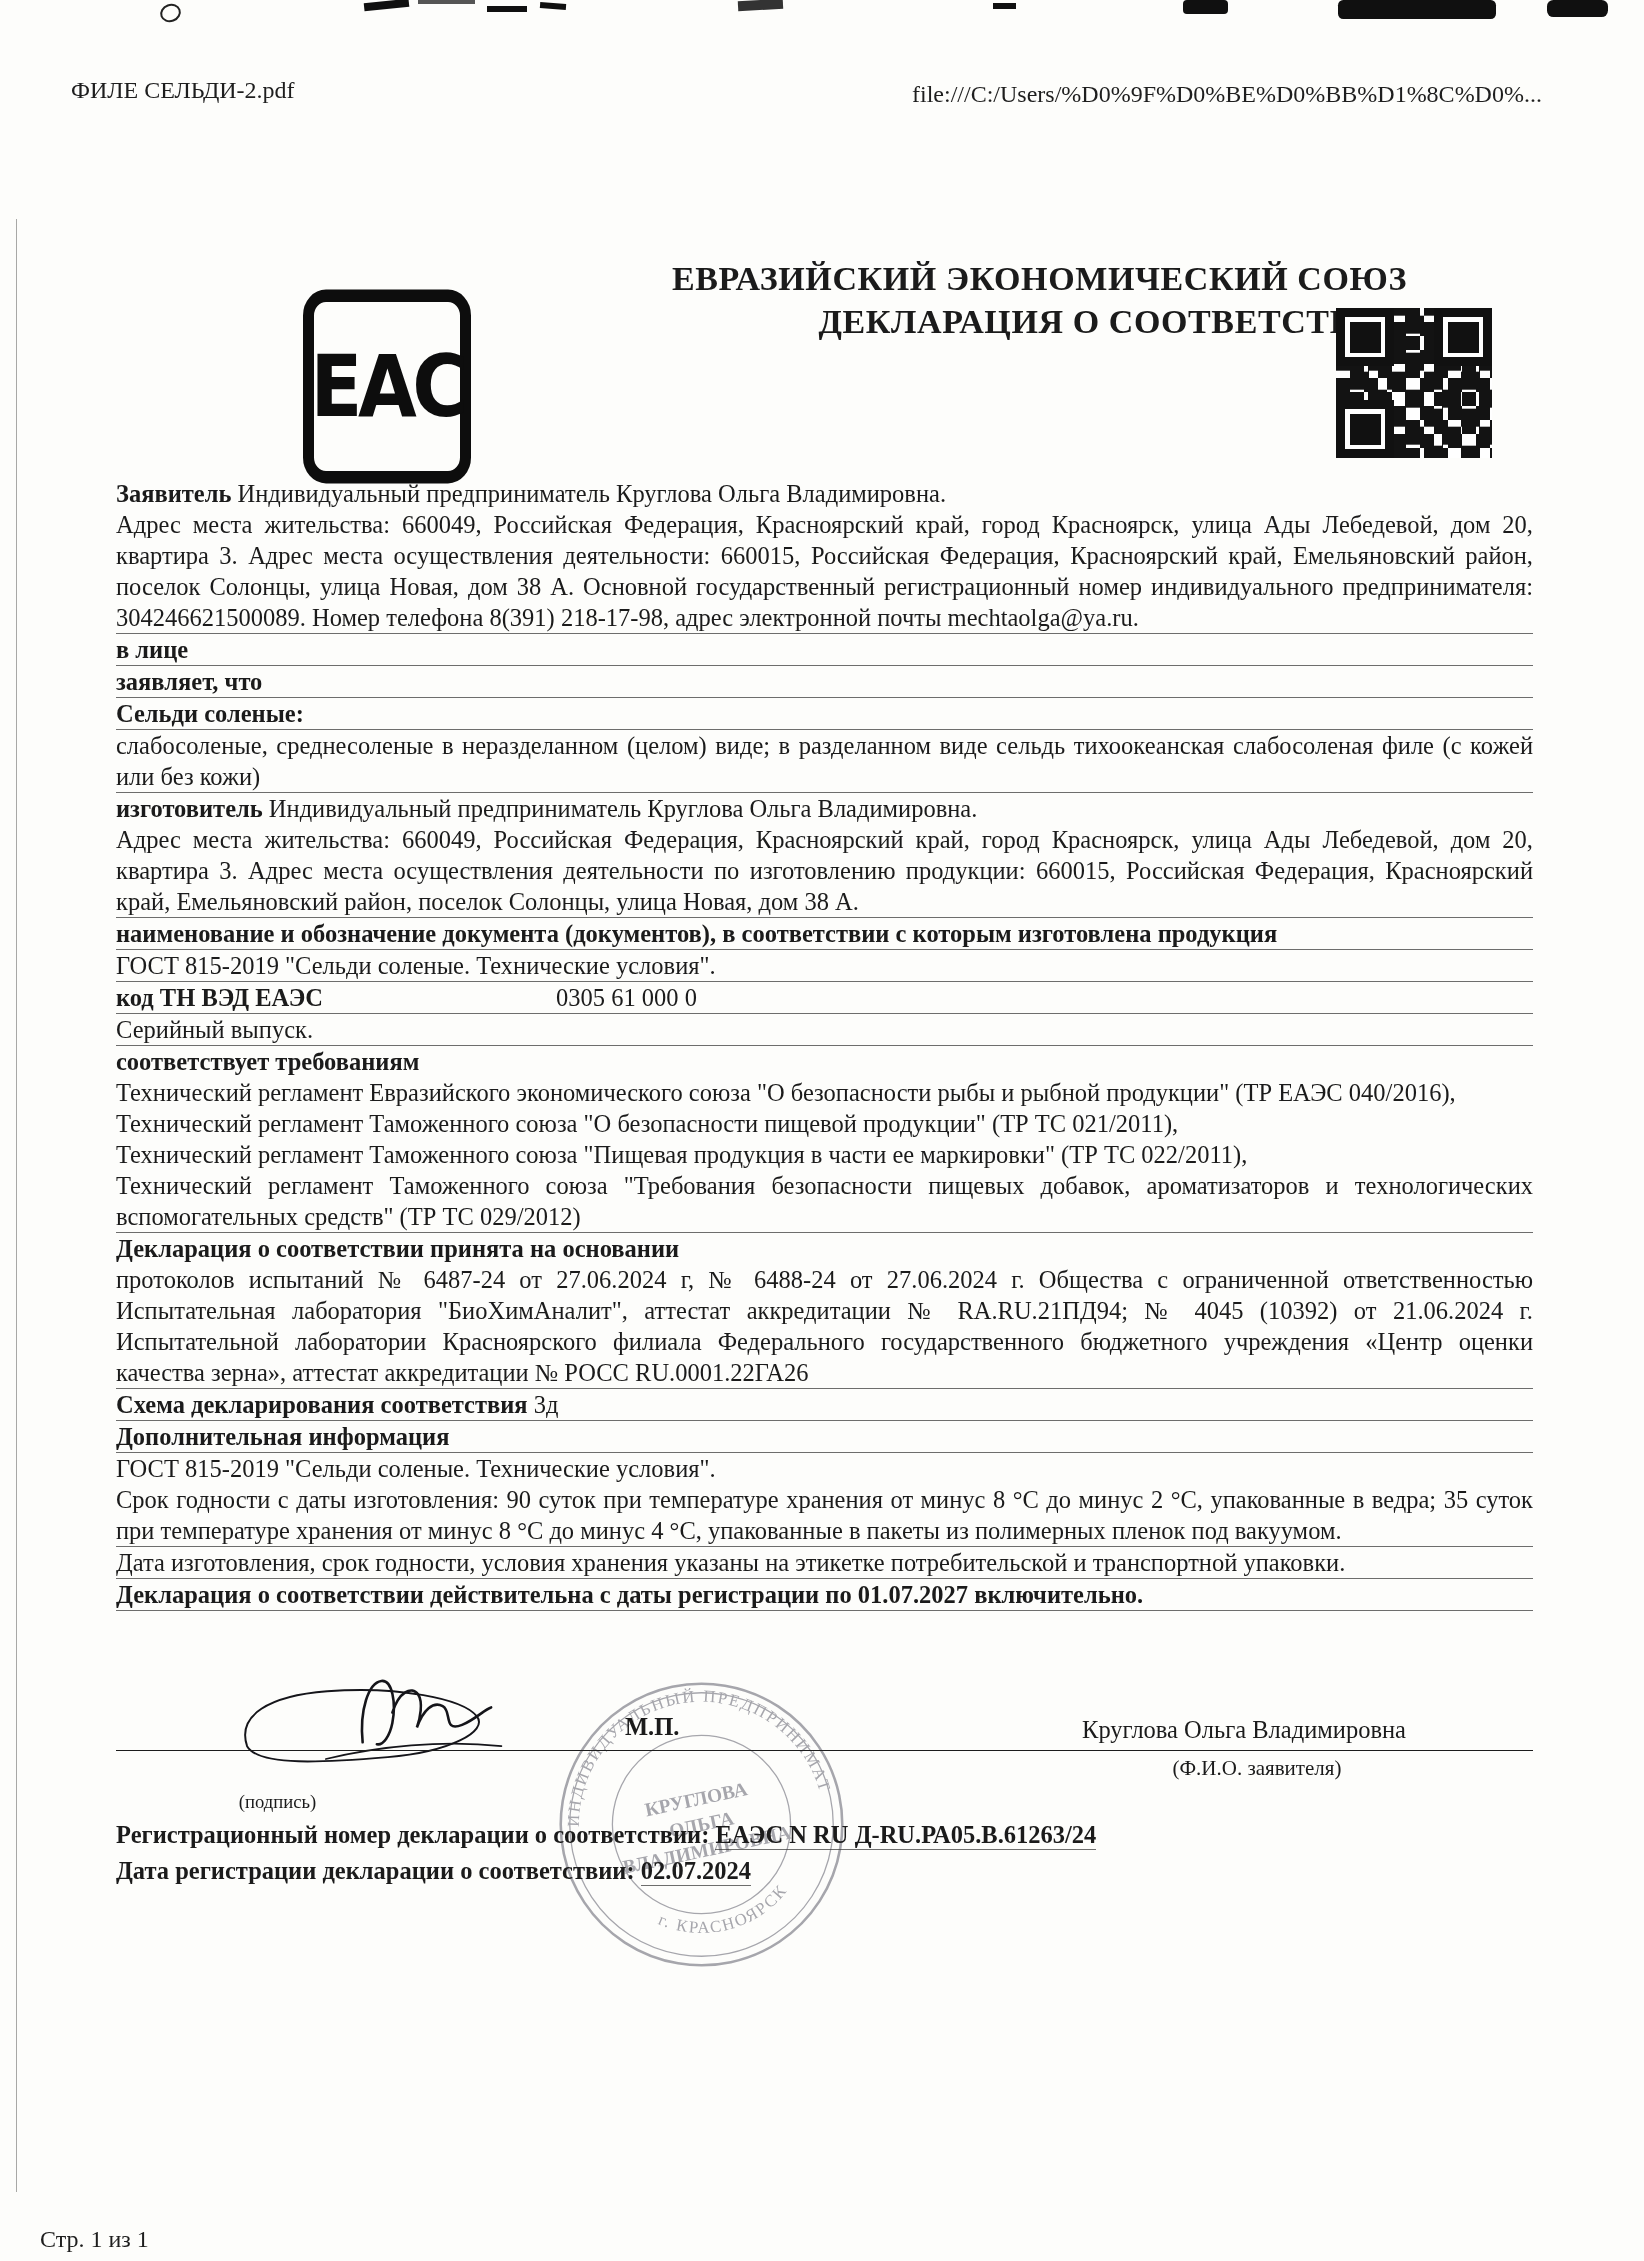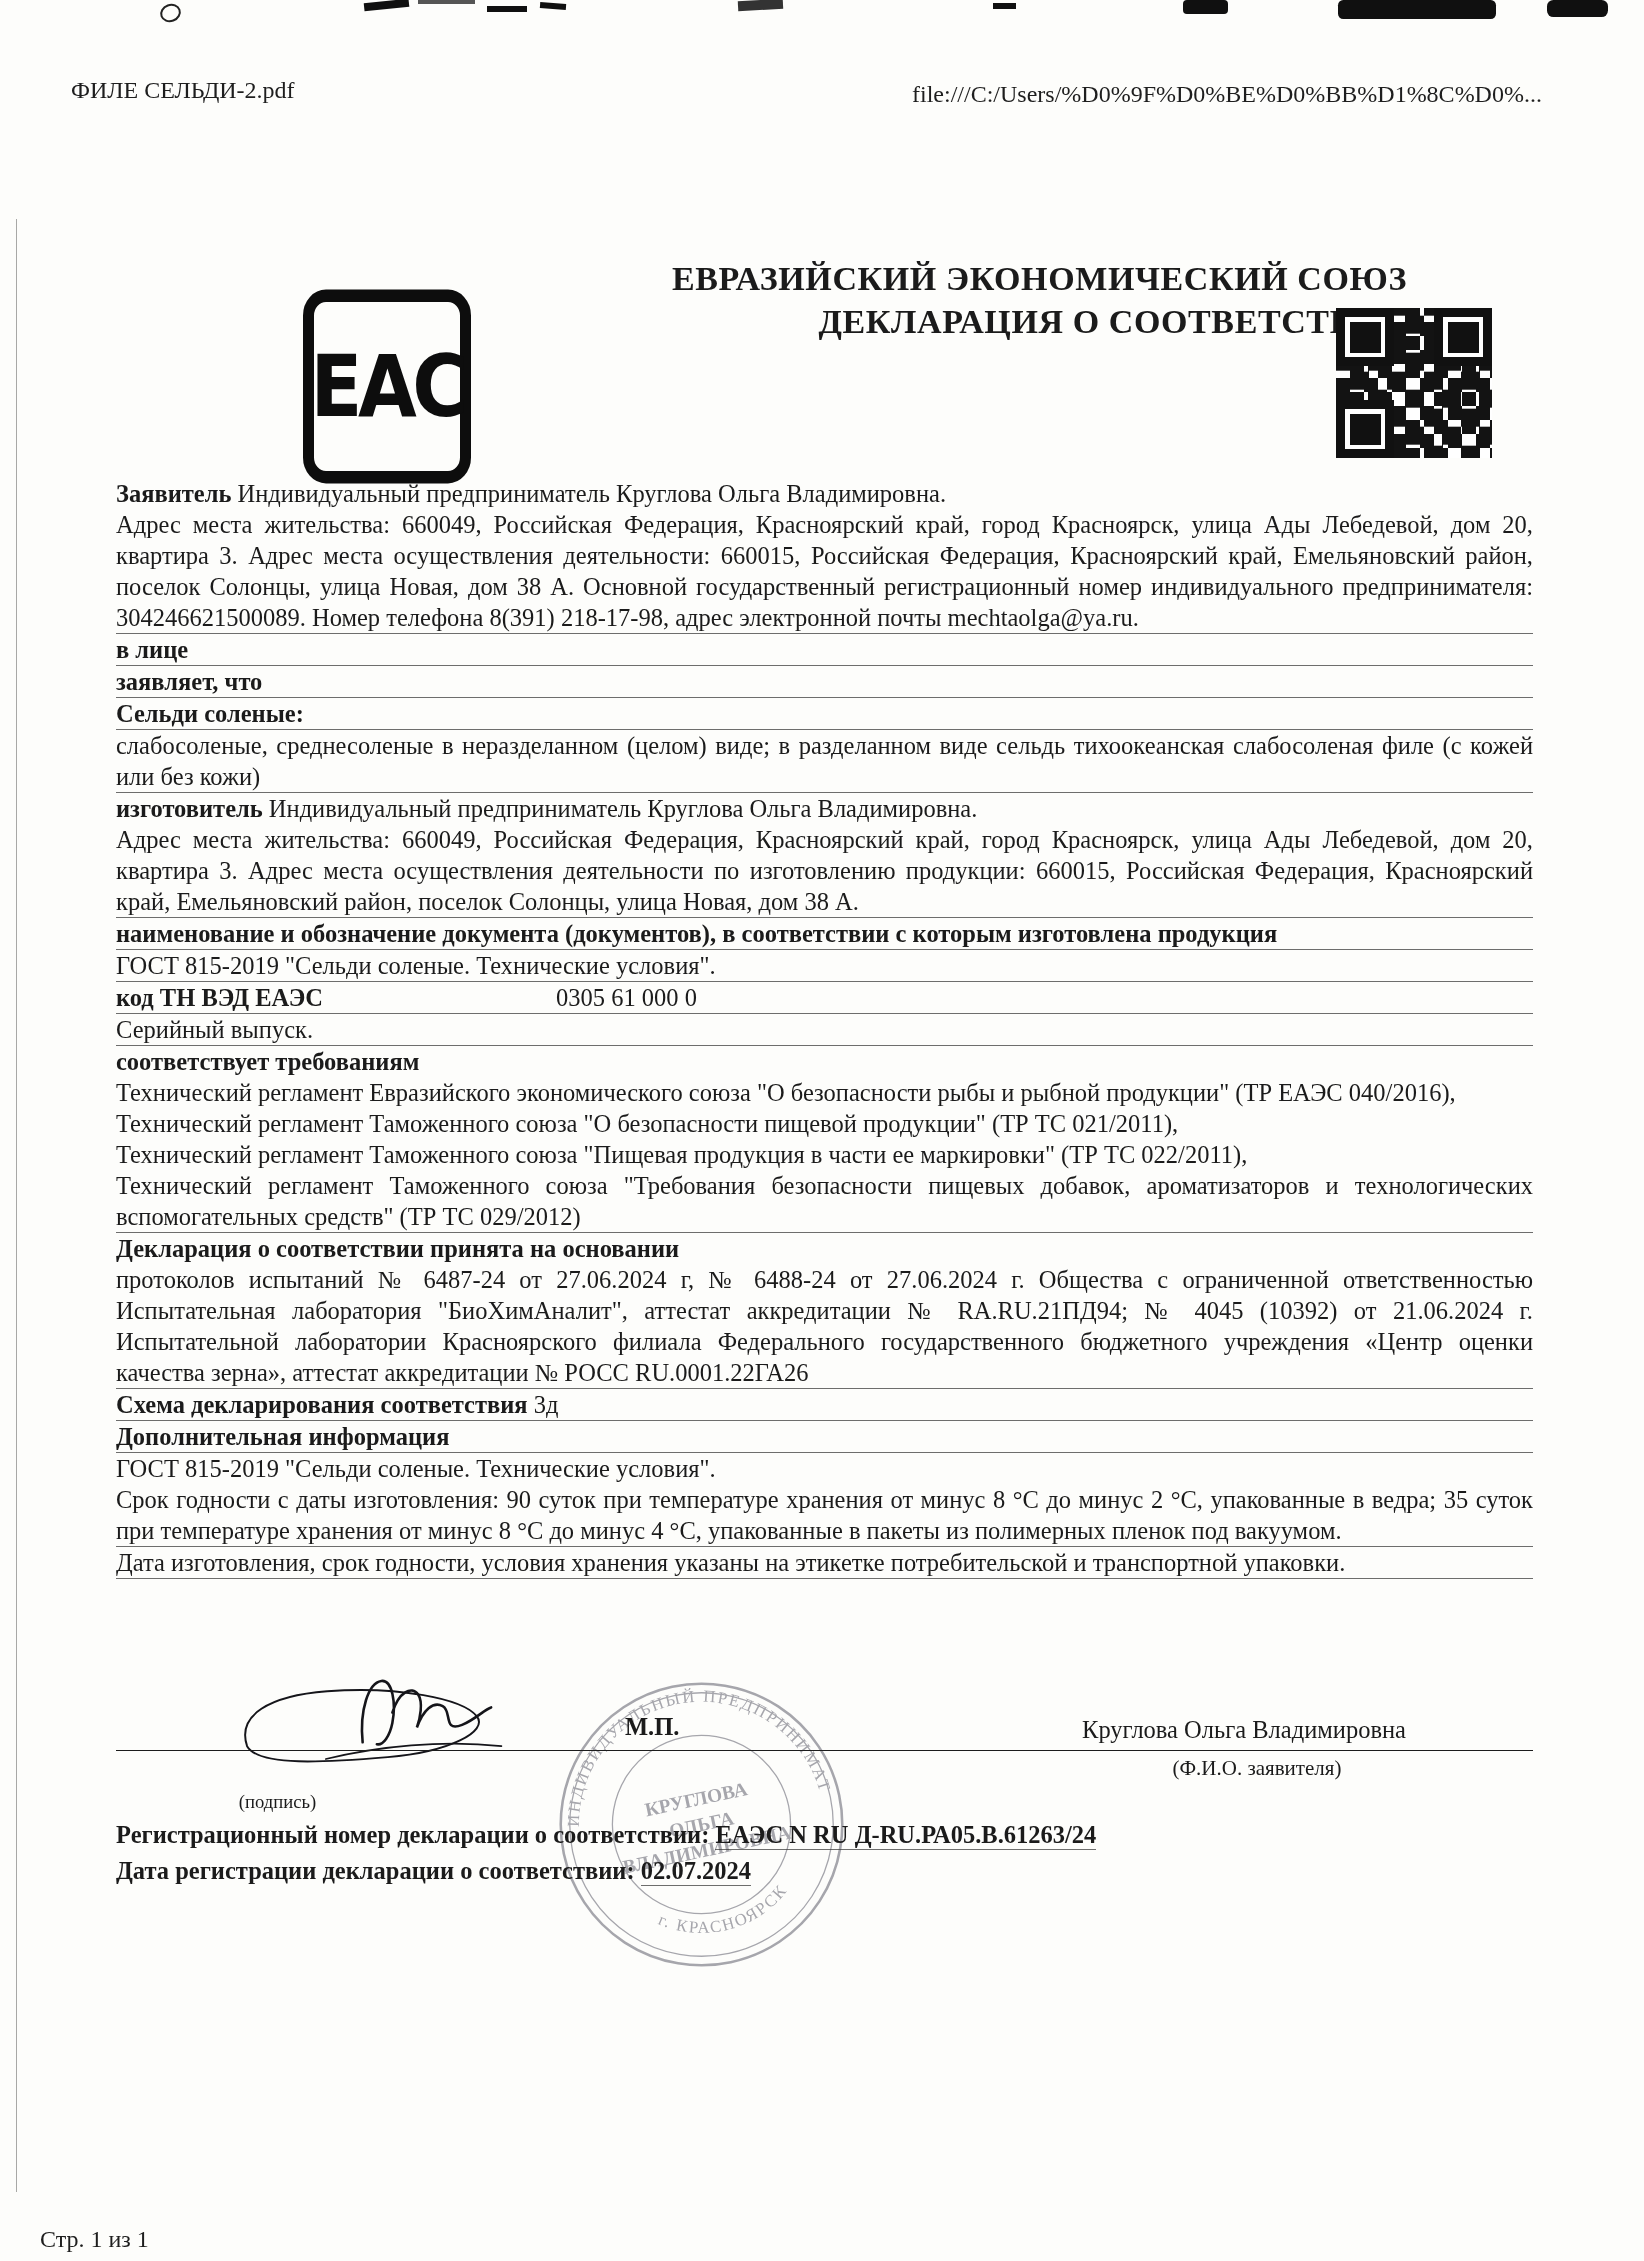--- a/index.html
+++ b/index.html
@@ -107,20 +107,21 @@
     <p>Технический регламент Таможенного союза "О безопасности пищевой продукции" (ТР ТС 021/2011),</p>
     <p>Технический регламент Таможенного союза "Пищевая продукция в части ее маркировки" (ТР ТС 022/2011),</p>
     <p class="u">Технический регламент Таможенного союза "Требования безопасности пищевых добавок, ароматизаторов и технологических вспомогательных средств" (ТР ТС 029/2012)</p>
     <p><b>Декларация о соответствии принята на основании</b></p>
     <p class="u">протоколов испытаний № 6487-24 от 27.06.2024 г, № 6488-24 от 27.06.2024 г. Общества с ограниченной ответственностью Испытательная лаборатория "БиоХимАналит", аттестат аккредитации № RA.RU.21ПД94; № 4045 (10392) от 21.06.2024 г. Испытательной лаборатории Красноярского филиала Федерального государственного бюджетного учреждения «Центр оценки качества зерна», аттестат аккредитации № РОСС RU.0001.22ГА26</p>
     <p class="u"><b>Схема декларирования соответствия</b> <span>3д</span></p>
     <p class="u"><b>Дополнительная информация</b></p>
     <p>ГОСТ 815-2019 "Сельди соленые. Технические условия".</p>
     <p class="u">Срок годности с даты изготовления: 90 суток при температуре хранения от минус 8 °С до минус 2 °С, упакованные в ведра; 35 суток при температуре хранения от минус 8 °С до минус 4 °С, упакованные в пакеты из полимерных пленок под вакуумом.</p>
     <p class="u">Дата изготовления, срок годности, условия хранения указаны на этикетке потребительской и транспортной упаковки.</p>
+    <p class="u gap-top"><b>Декларация о соответствии действительна с даты регистрации по 01.07.2027 включительно.</b></p>
   </div>
 
   <svg class="autograph" viewBox="0 0 460 240">
     <g fill="none" stroke="#15151a" stroke-linecap="round">
       <path d="M 28,152 C 12,104 62,74 152,67 C 262,59 362,78 384,106 C 402,129 342,161 246,169 C 150,177 46,184 28,152 Z" stroke-width="3"></path>
       <path d="M 207,146 C 202,96 216,54 236,51 C 253,49 259,85 253,116 C 249,136 239,151 229,149 M 253,100 C 263,68 283,58 293,72 C 301,84 296,110 291,123 C 301,96 316,82 331,90 C 346,98 331,131 361,119 C 381,111 396,95 406,92" stroke-width="4"></path>
       <path d="M 150,172 C 230,152 332,142 422,152" stroke-width="2.5"></path>
     </g>
   </svg>
 

